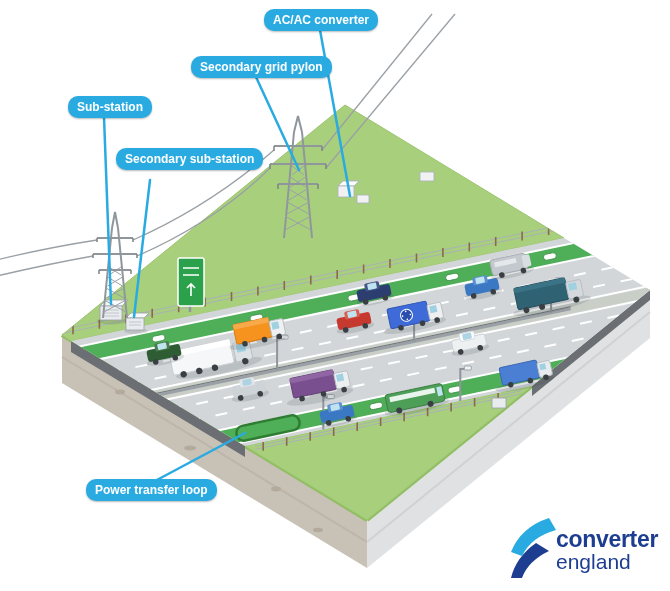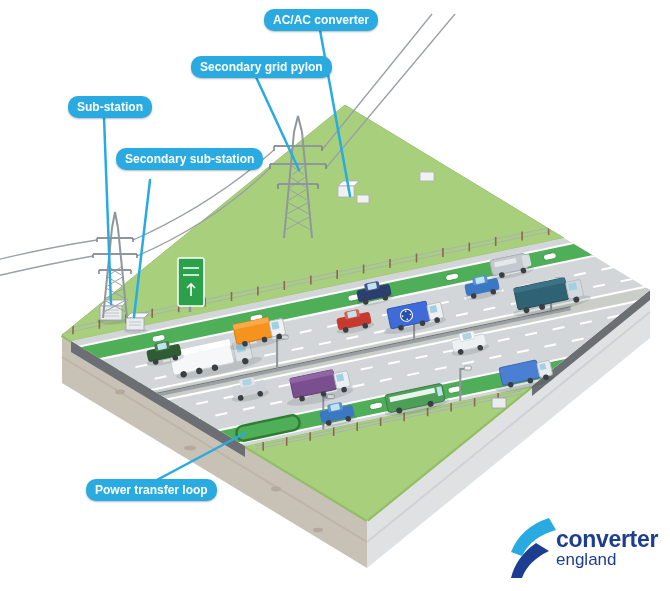--- a/index.html
+++ b/index.html
@@ -4,21 +4,21 @@
 <style>
   html,body{margin:0;padding:0;background:#ffffff;}
   .stage{position:relative;width:670px;height:591px;background:#ffffff;overflow:hidden;
          font-family:"Liberation Sans",sans-serif;}
   .scene{position:absolute;left:0;top:0;z-index:1;}
   .callout{position:absolute;z-index:3;background:#29abe2;color:#ffffff;font-weight:bold;
            font-size:12px;line-height:1;padding:5px 9px;border-radius:10px;white-space:nowrap;
            box-shadow:0 1px 2px rgba(0,0,0,.28);}
   .logo{position:absolute;left:556px;top:527px;z-index:3;color:#1d3d91;line-height:1.05;}
   .logo .l1{display:block;font-weight:bold;font-size:23px;letter-spacing:-.3px;}
-  .logo .l2{display:block;font-weight:normal;font-size:17px;}
+  .logo .l2{display:block;font-weight:normal;font-size:21px;}
 </style>
 </head>
 <body>
 
 <div class="stage">
 
 <svg class="scene" width="670" height="591" viewBox="0 0 670 591">
   <defs>
     <clipPath id="roadClip">
       <polygon points="71,341 564,238 650,290 532,386 245,446"></polygon>

